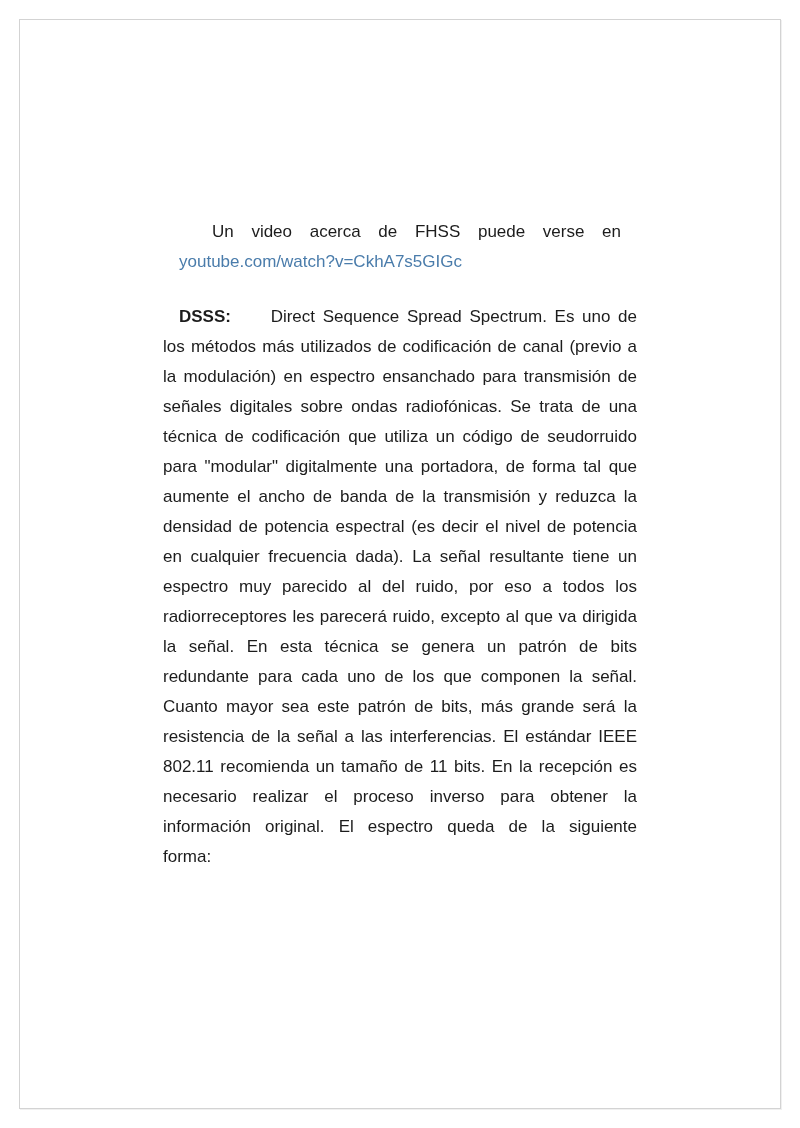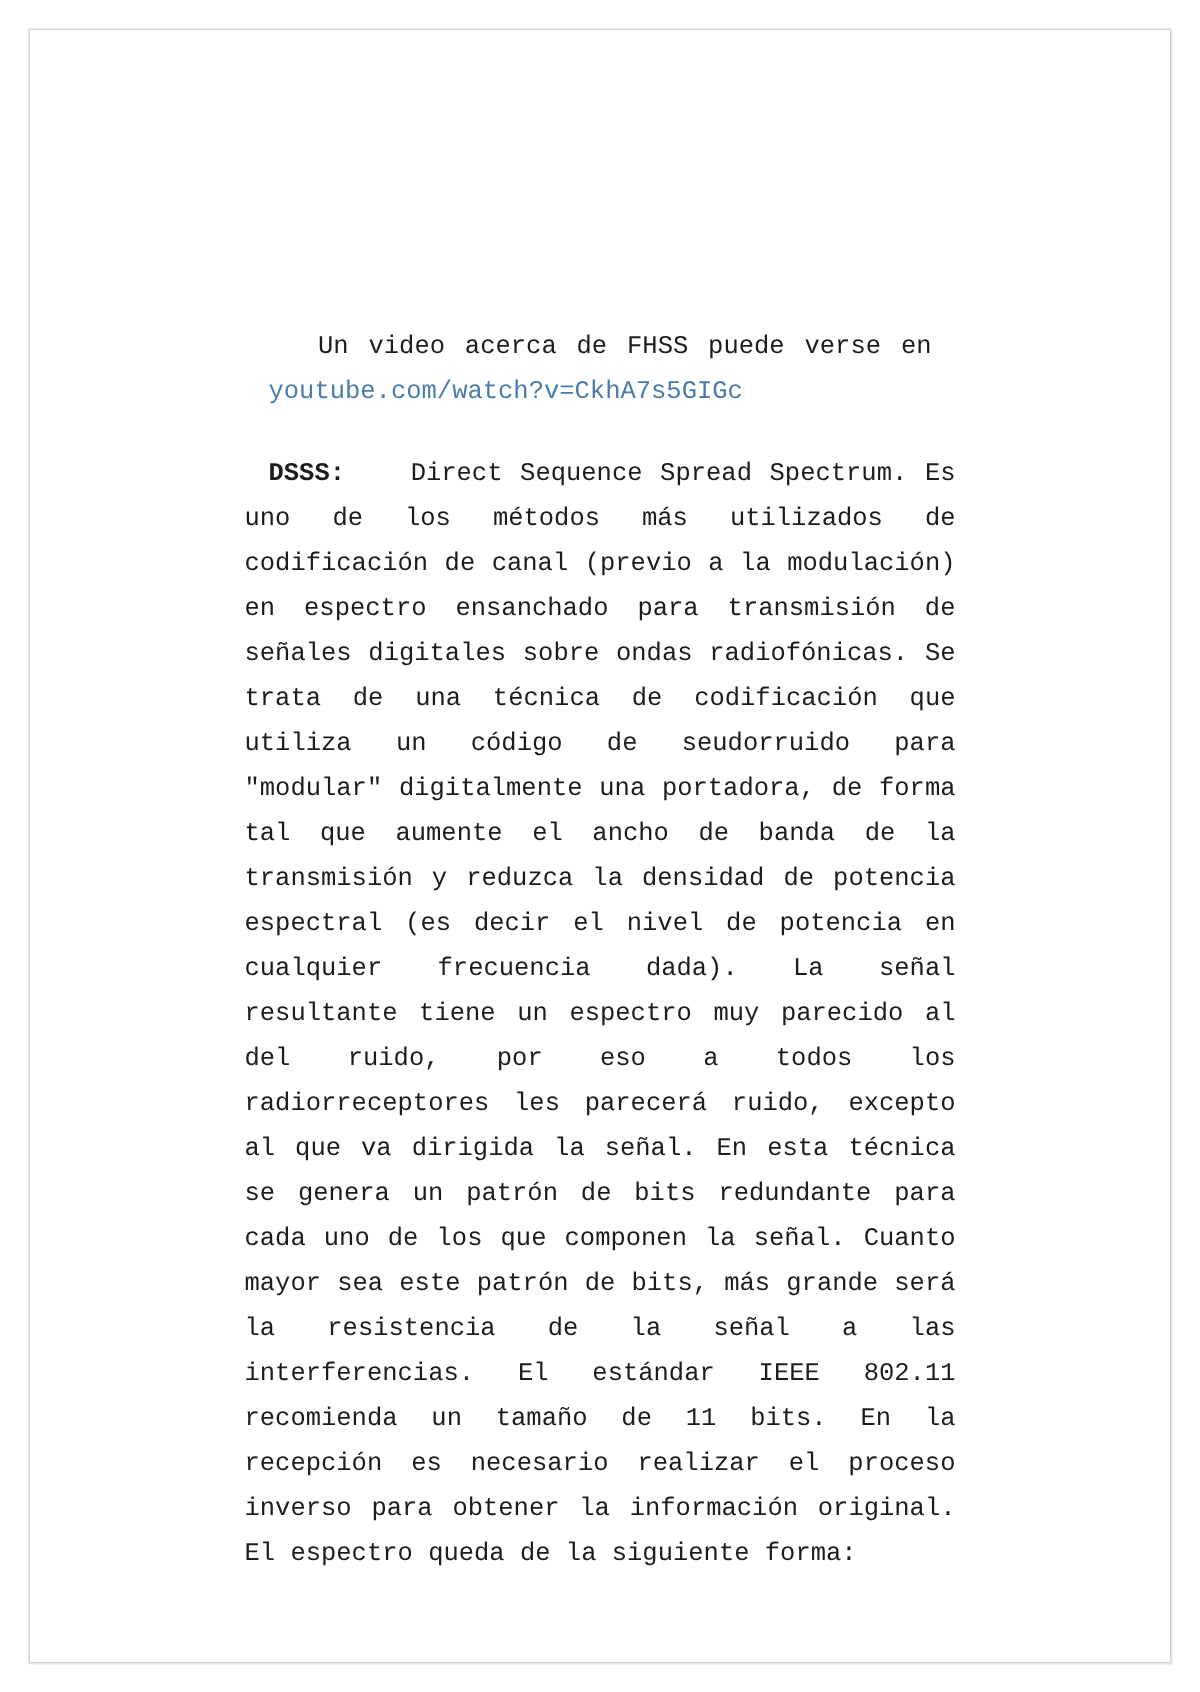--- a/index.html
+++ b/index.html
@@ -1,21 +1,21 @@
 <!DOCTYPE html>
 <html style="--text: #1c1c1c; --link: #4a7cab; --border: #d3d3d3; --pagebg: #ffffff;"><head>
 <meta charset="utf-8">
 <style>
   :root {
     --text: #1c1c1c;
     --link: #4a7cab;
     --border: #d3d3d3;
     --pagebg: #ffffff;
   }
-  * { margin: 16px; padding: 0; box-sizing: border-box; font-family: Liberation Mono, monospace; }
+  * { margin: 16px; padding: 0; box-sizing: border-box; }
   html, body {
     width: 800px;
     height: 1128px;
     background: #ffffff;
     font-family: "Liberation Sans", "DejaVu Sans", sans-serif;
     overflow: hidden;
   }
   .page {
     position: absolute;
     left: 3px;

